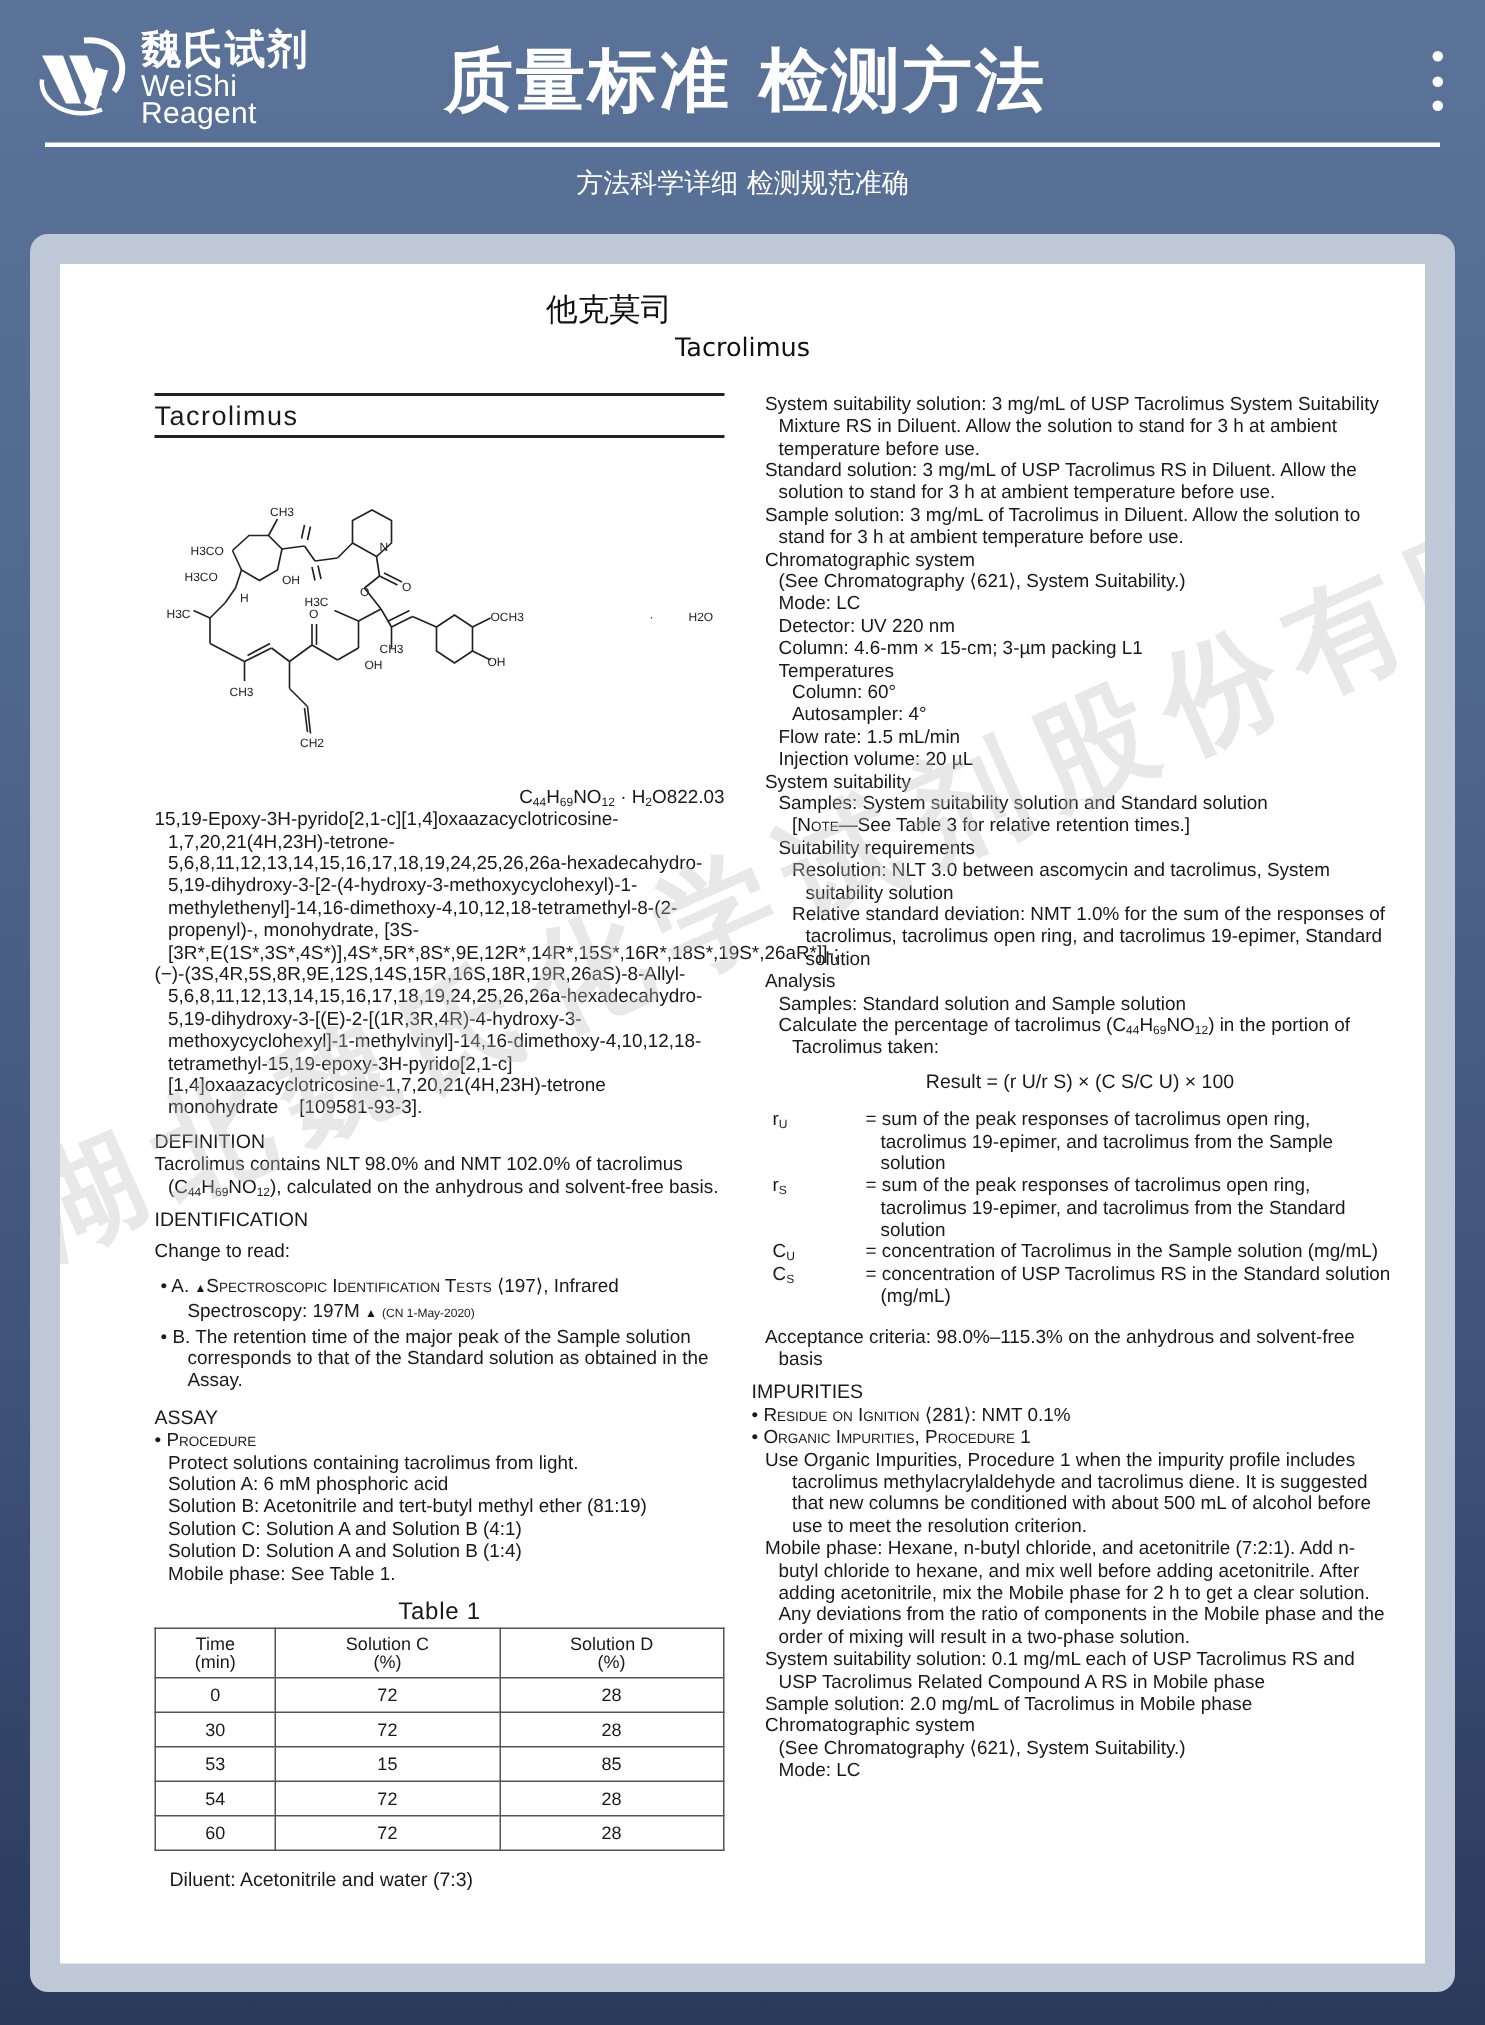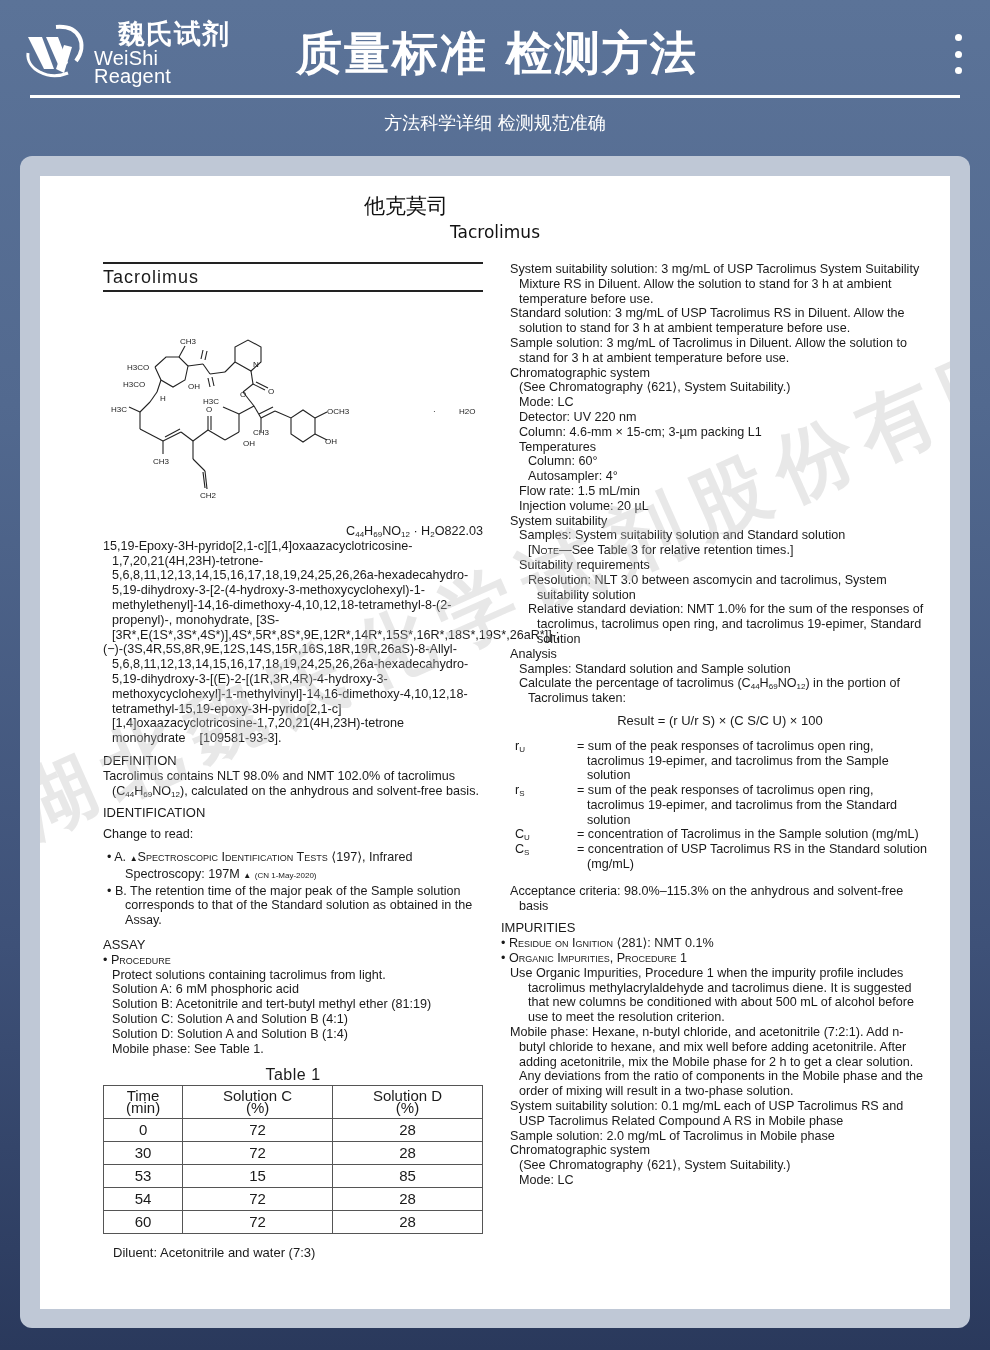--- a/index.html
+++ b/index.html
@@ -6,21 +6,21 @@
   body {
     width: 990px; height: 1350px; overflow: hidden; position: relative;
     background: linear-gradient(180deg, #5b7398 0%, #52698f 30%, #3e5178 70%, #2a395c 100%);
     font-family: "Liberation Sans", "DejaVu Sans", sans-serif;
   }
   
   .header { position: absolute; left: 0; top: 0; width: 990px; height: 156px; }
   .logo { position: absolute; left: 20px; top: 22px; width: 210px; height: 60px; display: flex; align-items: center; }
   .logo-mark { width: 68px; height: 58px; position: relative; }
   .logo-text { margin-left: 6px; color: #fff; }
-  .logo-cn { font-family: "DejaVu Sans", sans-serif; font-size: 27px; font-weight: bold; letter-spacing: 1px; line-height: 30px; text-align: right; }
+  .logo-cn { font-family: "DejaVu Sans", sans-serif; font-size: 27px; font-weight: bold; letter-spacing: 1px; line-height: 30px; }
   .logo-en { font-size: 20px; line-height: 18px; letter-spacing: 0.2px; }
   .main-title { position: absolute; left: 296px; top: 22px; color: #fff; font-family: "DejaVu Sans", sans-serif; font-weight: bold; font-size: 46px; letter-spacing: 2px; line-height: 62px; }
   .menu-dots { position: absolute; left: 948px; top: 34px; width: 20px; height: 40px; display: flex; flex-direction: column; align-items: center; justify-content: space-between; cursor: pointer; }
   .menu-dots span { width: 7px; height: 7px; border-radius: 50%; background: #fff; display: block; }
   .header-rule { position: absolute; left: 30px; top: 95px; width: 930px; height: 3px; background: #ffffff; }
   .subtitle { position: absolute; left: 0; top: 110px; width: 990px; text-align: center; color: #fff; font-family: "DejaVu Sans", sans-serif; font-size: 18px; line-height: 26px; }
 
   
   .card { position: absolute; left: 20px; top: 156px; width: 950px; height: 1172px; background: #bfc8d6; border-radius: 12px; }
   .paper { position: absolute; left: 20px; top: 20px; width: 910px; height: 1133px; background: #ffffff; overflow: hidden; }
@@ -42,21 +42,21 @@
   .ind1 { padding-left: 9px; }
   .ind2 { padding-left: 18px; }
   .hang1 { padding-left: 18px; text-indent: -9px; }
   .hang2 { padding-left: 27px; text-indent: -9px; }
   .sec { margin-top: 8px; font-size: 13px; }
   .sc { font-variant: small-caps; }
   .gap { height: 8px; }
   sub { font-size: 8px; vertical-align: -2px; line-height: 0; }
   .tiny { font-size: 8px; }
 
-  table.t1 { border-collapse: collapse; width: 380px; margin-top: 2px; font-size: 15px; }
+  table.t1 { border-collapse: collapse; width: 380px; margin-top: 2px; font-size: 12px; }
   table.t1 th, table.t1 td { border: 1.2px solid #555; text-align: center; font-weight: normal; height: 20px; padding: 1px 2px; line-height: 12px; }
   table.t1 th { height: 30px; }
   .table-caption { text-align: center; margin-top: 12px; font-size: 16px; letter-spacing: 0.5px; }
   .diluent { margin-top: 12px; padding-left: 10px; font-size: 13px; }
 
   .result-eq { text-align: center; margin: 8px 0 10px 0; font-size: 13px; }
   .defrow { display: flex; }
   .defrow .sym { width: 62px; padding-left: 5px; flex-shrink: 0; }
   .defrow .desc { flex: 1; padding-left: 10px; text-indent: -10px; }
 </style>

